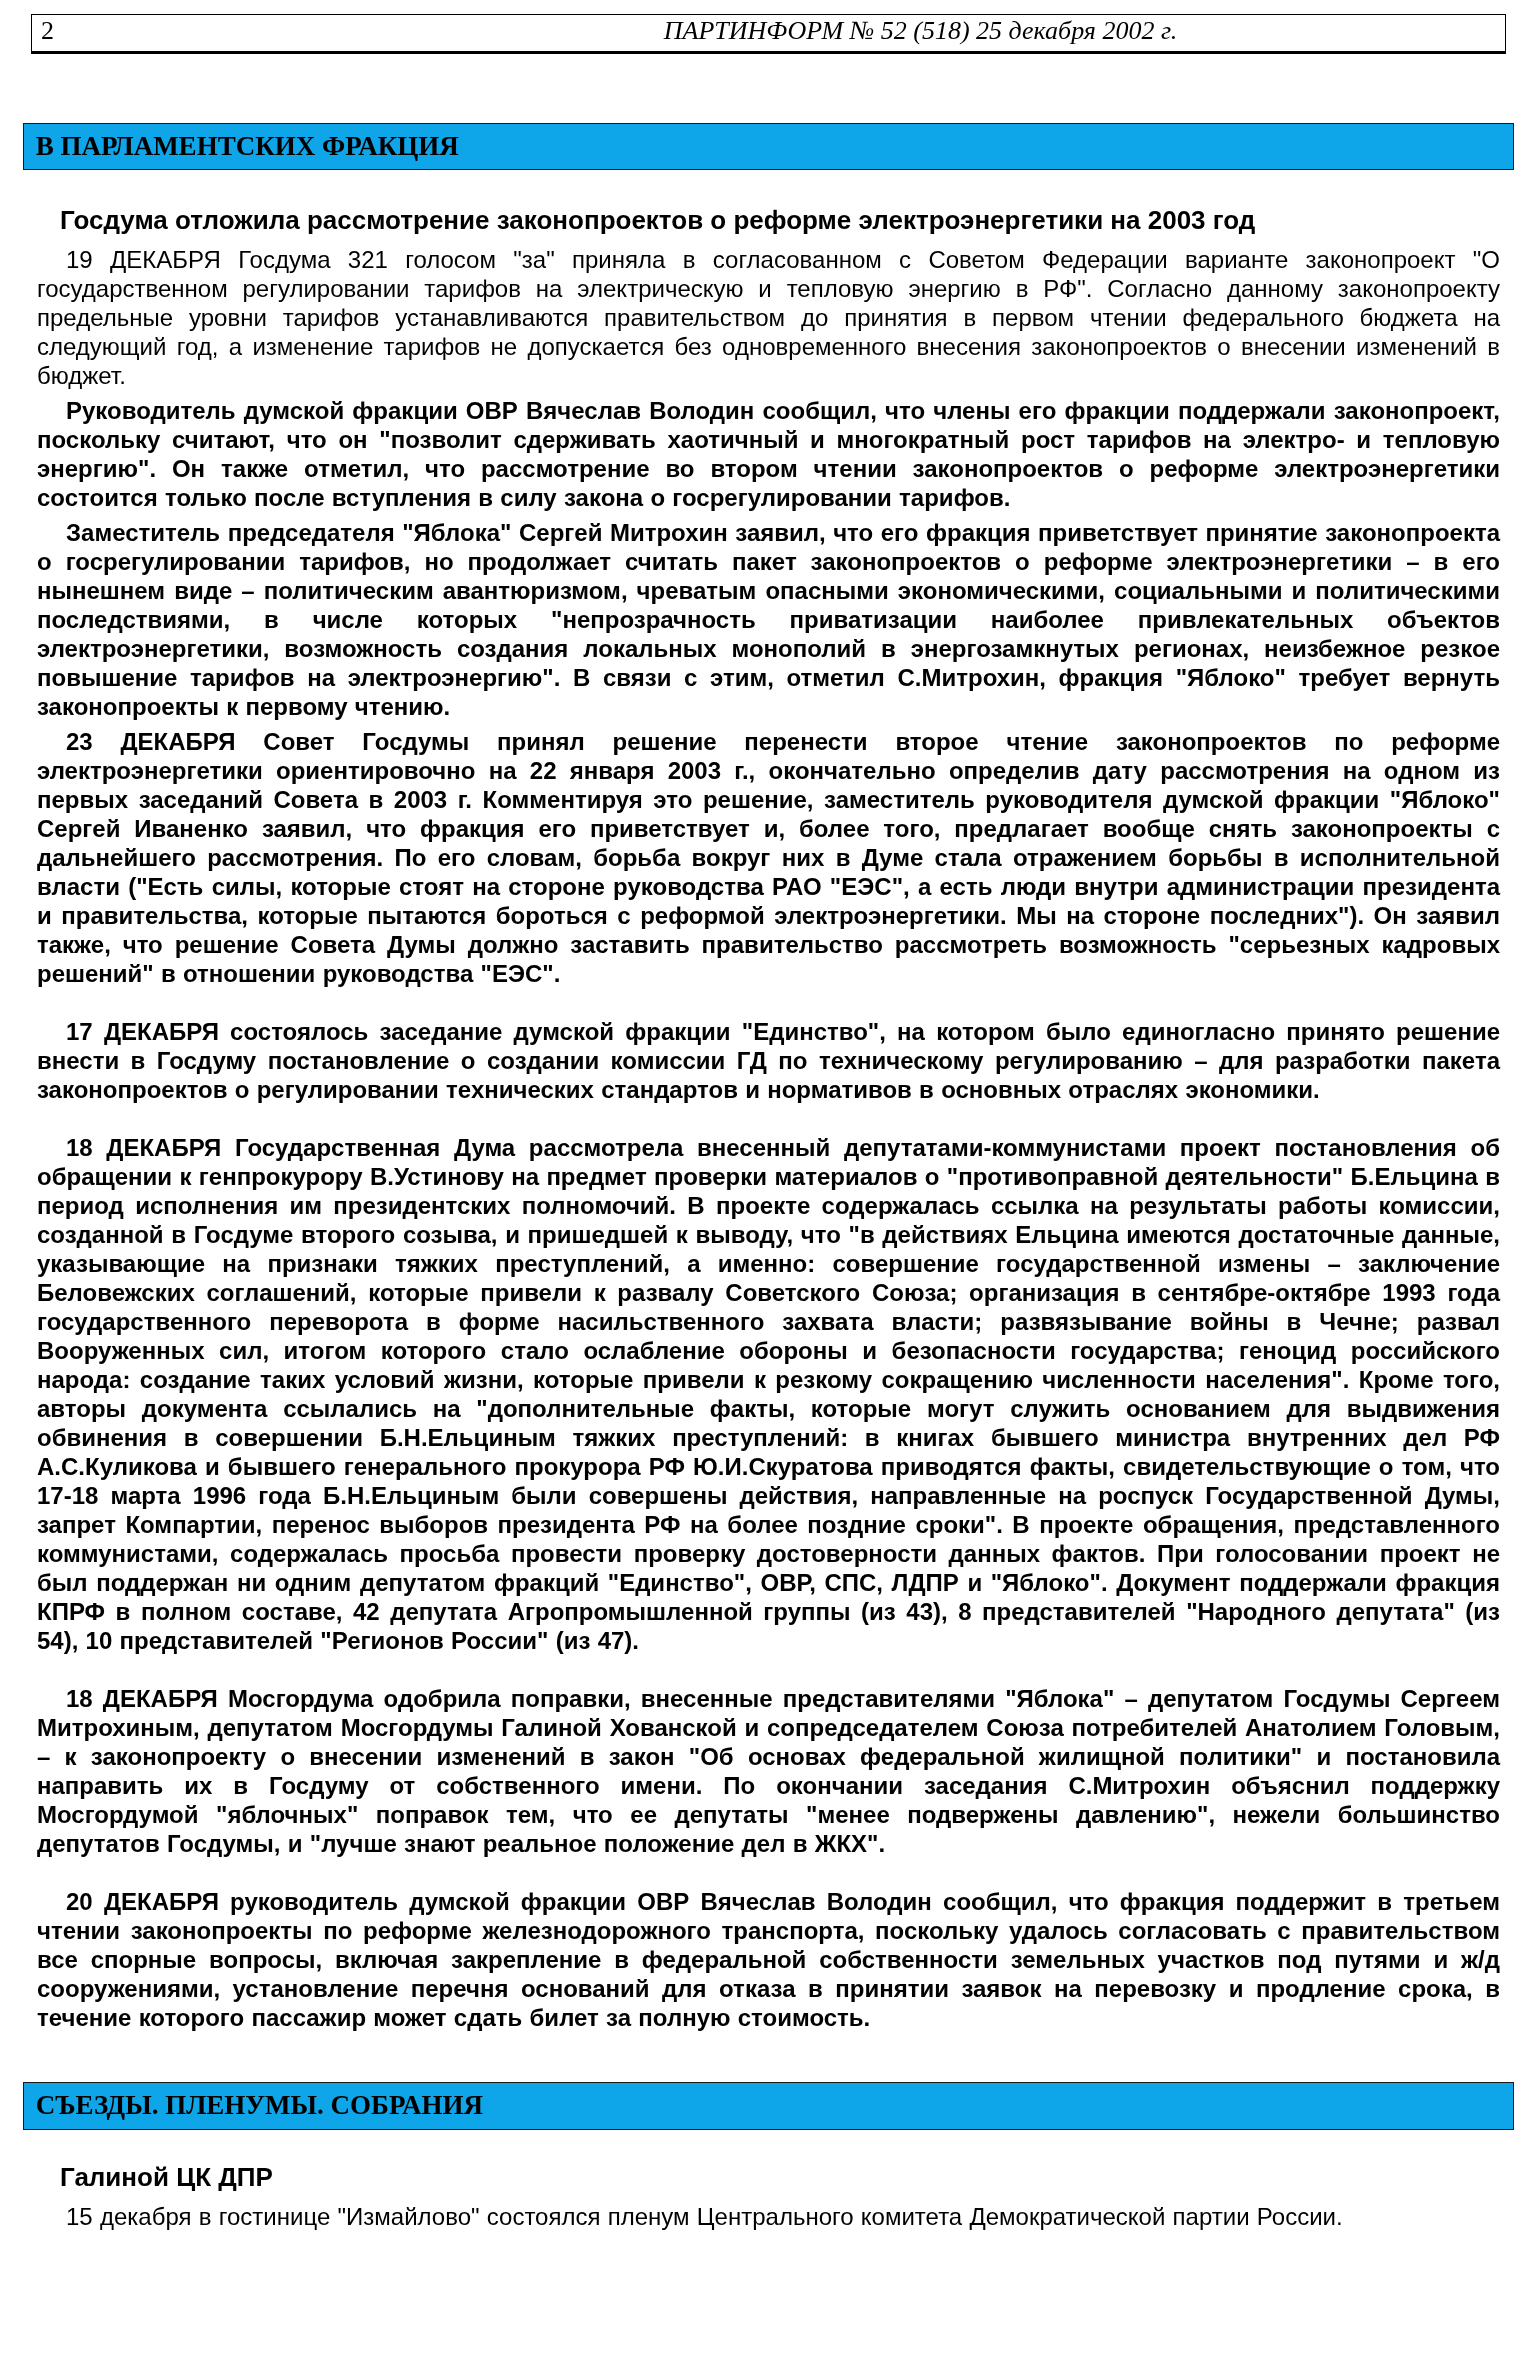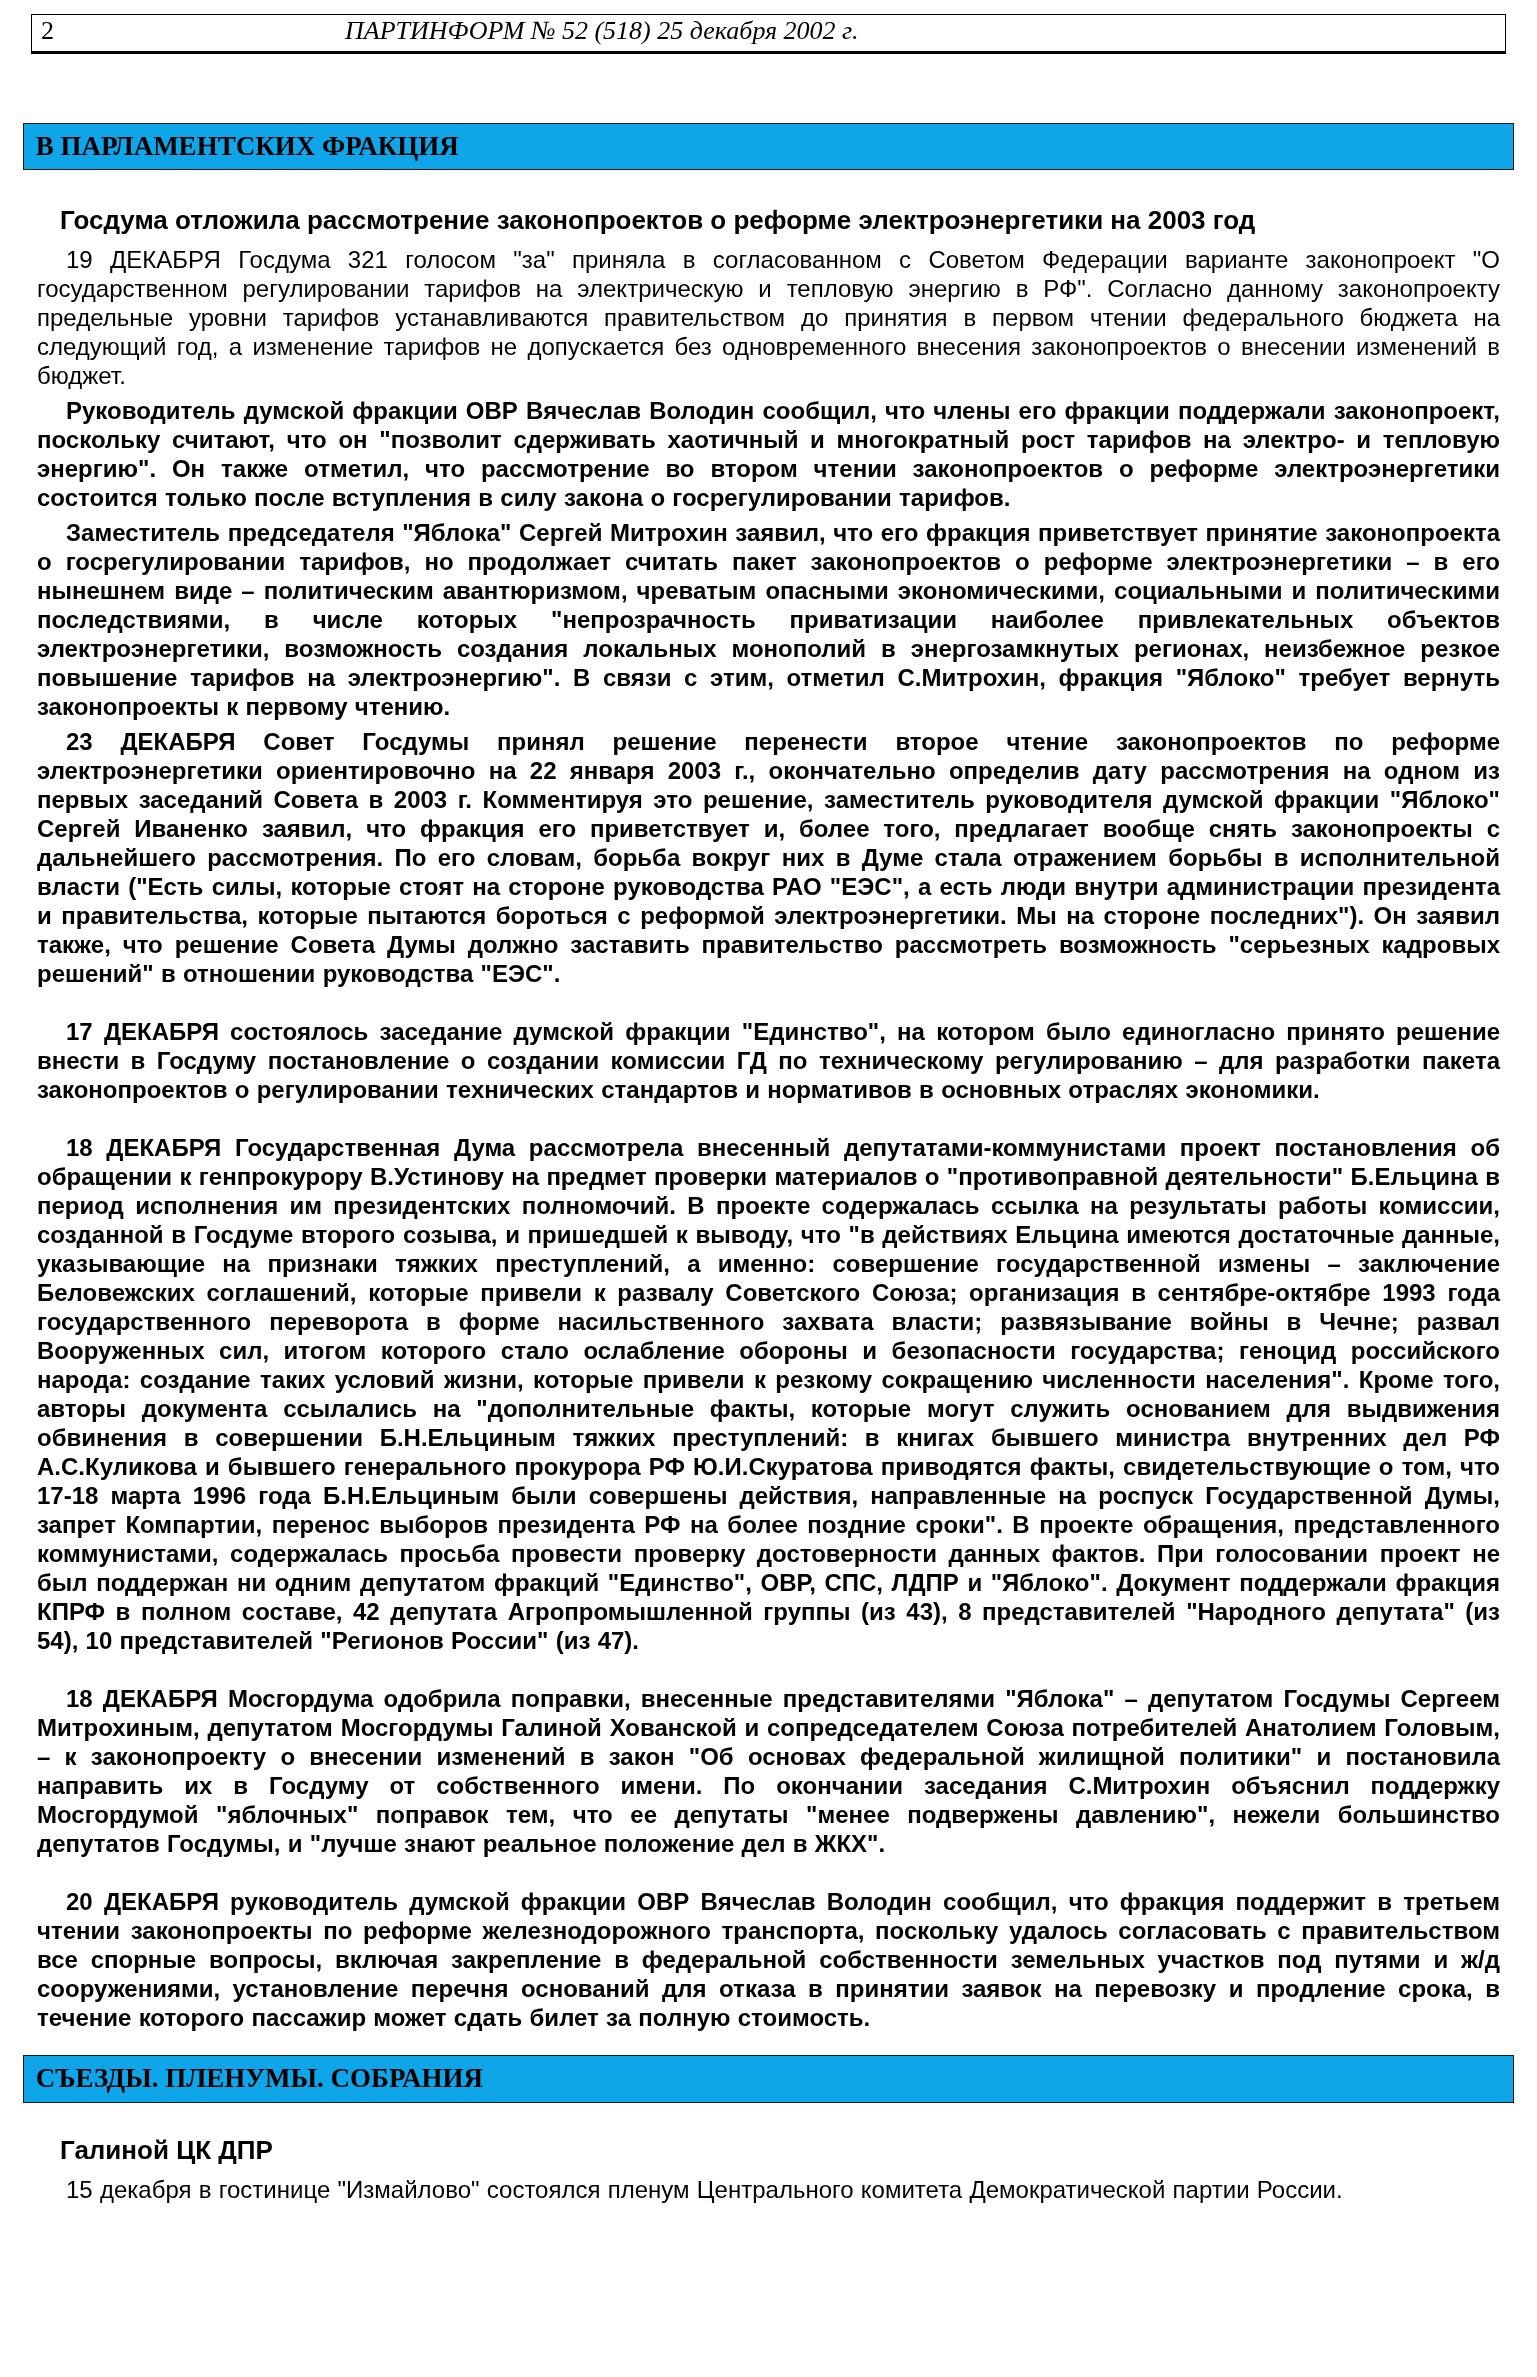--- a/index.html
+++ b/index.html
@@ -26,37 +26,38 @@
     border-bottom-width: 3.2px;
     font-family: "Liberation Serif", serif;
     font-size: 26px;
     padding: 1.3px 9px 5.1px 9px;
   }
   .page-num {
     flex: 0 0 auto;
   }
   .issue-title {
     flex: 1 1 auto;
+    text-align: center;
     padding-left: 20%;
     font-style: italic;
   }
 
   
   .section-bar {
     background: #0ea5e9;
     border: 1.9px solid #1a1a1a;
     font-family: "Liberation Serif", serif;
     font-weight: bold;
     font-size: 27px;
     padding: 6.4px 11.5px 7.7px 11.5px;
     margin-left: -7.7px;
     margin-right: -7.7px;
   }
   .bar-1 { margin-top: 69px; }
-  .bar-2 { margin-top: 23px; }
+  .bar-2 { margin-top: 50px; }
 
   
   .article-title {
     font-family: "Liberation Sans", sans-serif;
     font-weight: bold;
     font-size: 26px;
     line-height: 31px;
     margin: 35px 0 9px 0;
     padding-left: 29px;
   }

